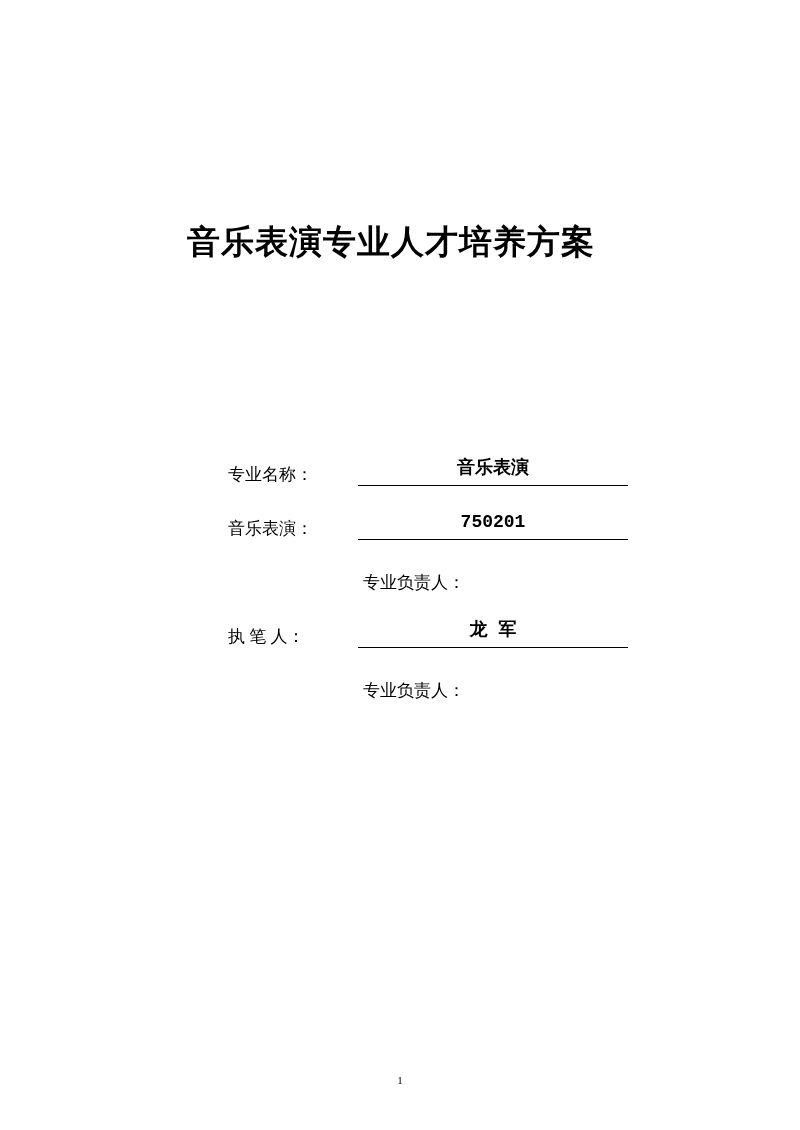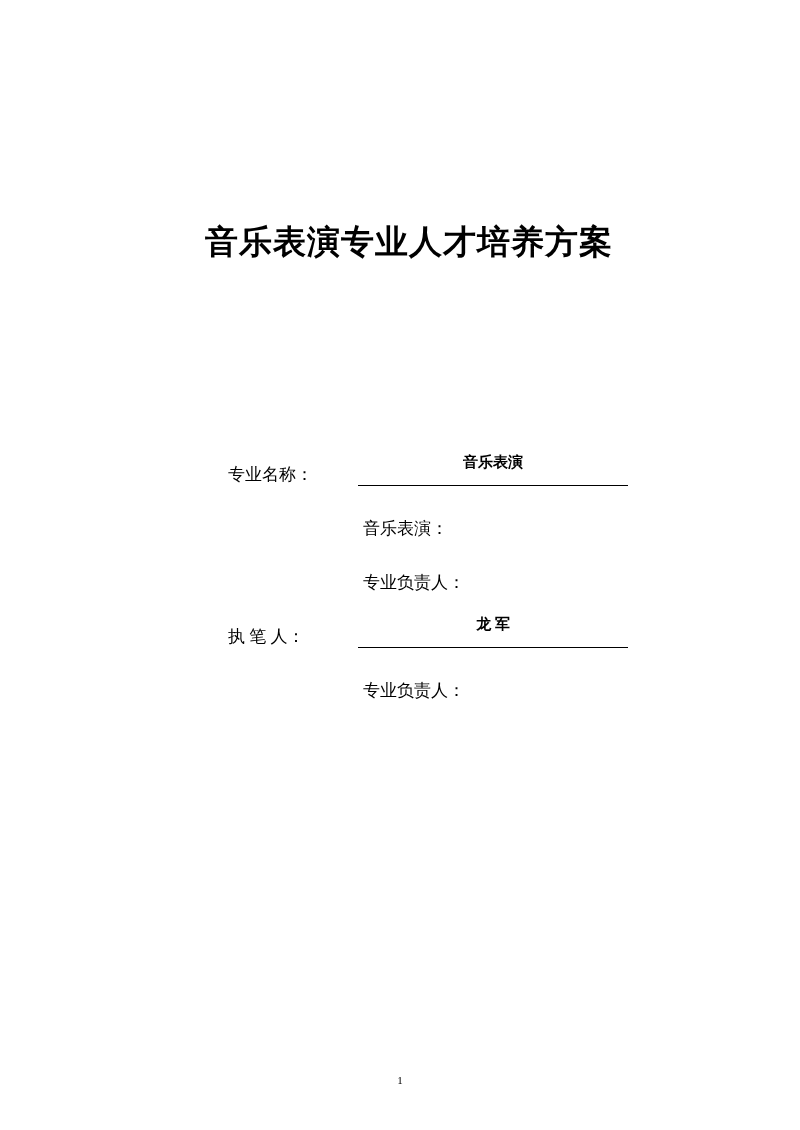--- a/index.html
+++ b/index.html
@@ -17,21 +17,21 @@
   }
   .page {
     position: relative;
     width: 800px;
     height: 1130px;
     box-sizing: border-box;
   }
   .doc-title {
     position: absolute;
     top: 222px;
-    left: 18px;
+    left: 0;
     width: 782px;
     text-align: center;
     font-size: 33px;
     font-weight: bold;
     letter-spacing: 1px;
     font-family: "Liberation Sans", "DejaVu Sans", sans-serif;
     line-height: 1.2;
   }
   .meta-block {
     position: absolute;
@@ -50,26 +50,26 @@
     width: 130px;
     font-size: 17px;
     font-family: "Liberation Serif", "DejaVu Serif", serif;
     letter-spacing: 0px;
     white-space: nowrap;
     line-height: 22px;
   }
   .meta-value {
     flex: 1;
     border-bottom: 1px solid #000000;
-    font-size: 15px;
+    font-size: 18px;
     font-weight: bold;
     text-align: center;
-    padding-bottom: 12px;
+    padding-bottom: 6px;
     line-height: 22px;
-    font-family: Liberation Serif, serif;
+    font-family: Liberation Mono, monospace;
     min-height: 20px;
   }
   .meta-value.plain {
     font-weight: bold;
   }
   .page-number {
     position: absolute;
     bottom: 44px;
     left: 0;
     width: 800px;
@@ -88,20 +88,21 @@
 
   <div class="meta-block">
 
     <div class="meta-row">
       <div class="meta-label">专业名称：</div>
       <div class="meta-value">音乐表演</div>
     </div>
 
     <div class="meta-row">
       <div class="meta-label">音乐表演：</div>
+      <div class="meta-value plain">750201</div>
     </div>
 
     <div class="meta-row">
       <div class="meta-label">专业负责人：</div>
     </div>
 
     <div class="meta-row">
       <div class="meta-label">执 笔 人：</div>
       <div class="meta-value">龙 军</div>
     </div>

